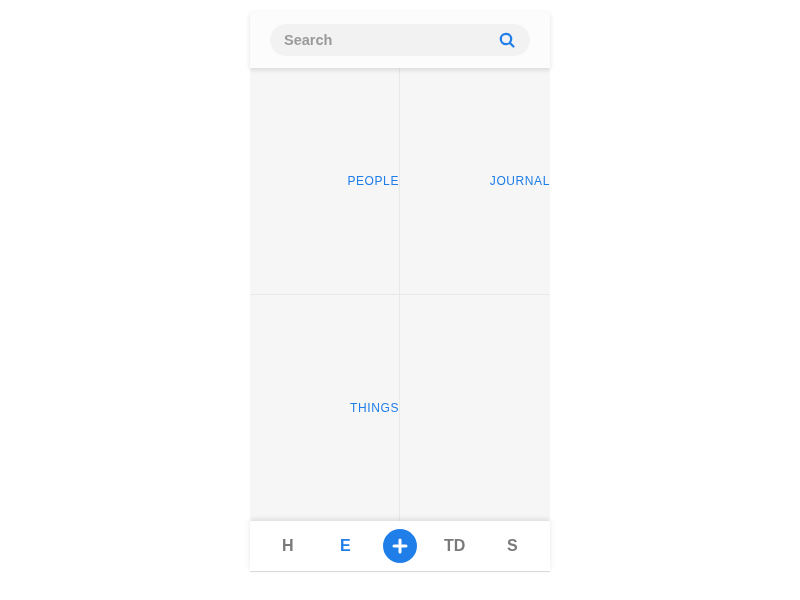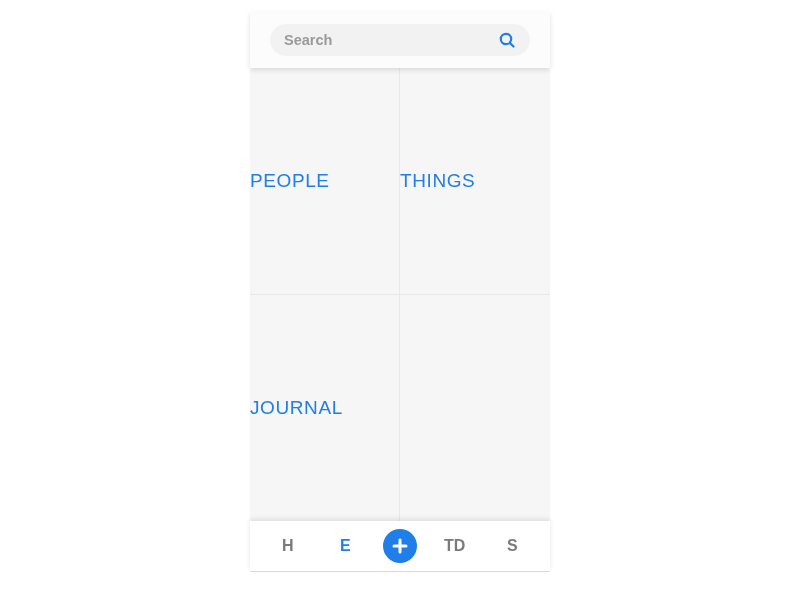--- a/index.html
+++ b/index.html
@@ -51,25 +51,25 @@
     .grid {
       flex: 1;
       display: grid;
       grid-template-columns: 1fr 1fr;
       grid-template-rows: 1fr 1fr;
       background: #f6f6f6;
     }
     .tile {
       display: flex;
       align-items: center;
-      justify-content: flex-start;
+      justify-content: flex-end;
       border-right: 1px solid #e8e8e8;
       border-bottom: 1px solid #e8e8e8;
       color: #1f7ee8;
-      font-size: 19px;
+      font-size: 12px;
       font-weight: 500;
       letter-spacing: 0.6px;
     }
     .tile:nth-child(2n) { border-right: none; }
     .tile:nth-child(n+3) { border-bottom: none; }
     .tabbar {
       background: #fff;
       height: 50px;
       display: flex;
       align-items: center;
@@ -111,24 +111,24 @@
         </svg>
       </span>
     </div>
   </div>
 
   <div class="grid">
     <div class="tile">
         <span>PEOPLE</span>
       </div>
     <div class="tile">
-        <span>THINGS</span>
+        <span>JOURNAL</span>
       </div>
     <div class="tile">
-        <span>JOURNAL</span>
+        <span>THINGS</span>
       </div>
   </div>
 
   <div class="tabbar">
     <div class="tab"><span>H</span></div>
     <div class="tab active"><span>E</span></div>
     <div class="tab-center">
       <span>
         <svg width="18" height="18" viewBox="0 0 18 18">
           <line x1="9" y1="3" x2="9" y2="15" stroke="#fff" stroke-width="3" stroke-linecap="round"></line>

